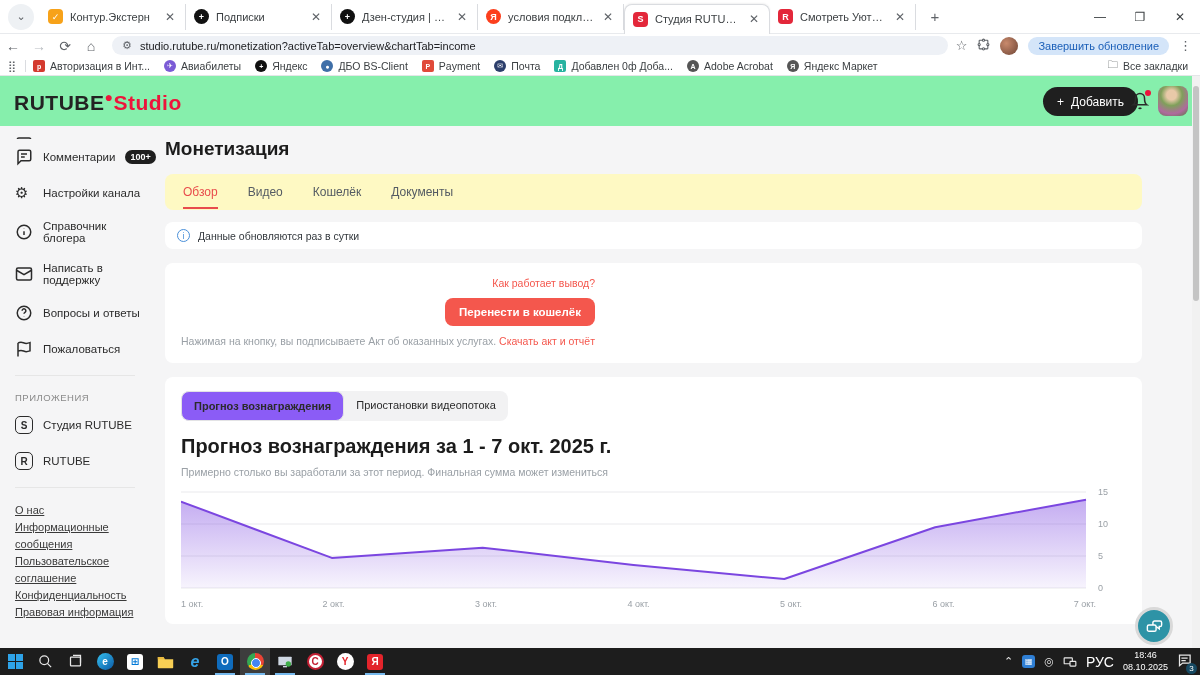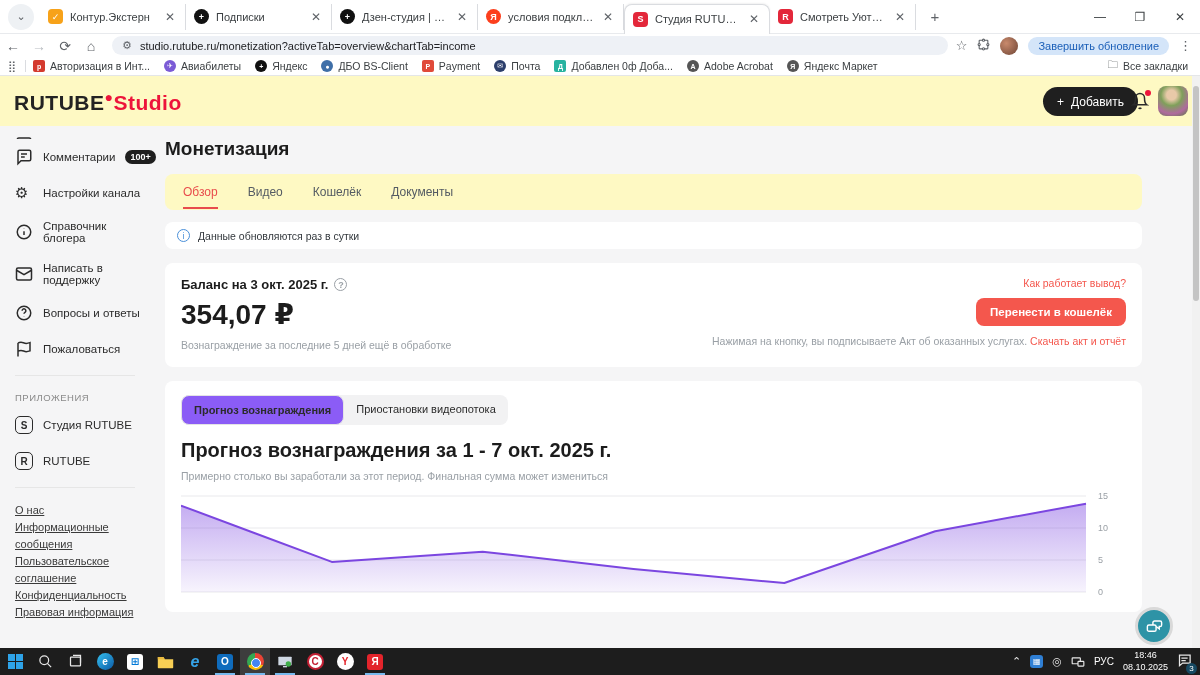--- a/index.html
+++ b/index.html
@@ -47,21 +47,21 @@
   .bm { display:flex; align-items:center; gap:5px; padding:0 7px; white-space:nowrap; }
   .bm-ic { width:12px; height:12px; border-radius:50%; display:flex; align-items:center;
     justify-content:center; color:#fff; font-size:7px; font-weight:bold; flex:0 0 12px; }
   .bm-ic.sq { border-radius:2px; }
   .apps-grid { color:#5f6368; font-size:11px; padding:0 8px; letter-spacing:1px; }
   .bm-div { width:1px; height:12px; background:#dadce0; }
   .all-bm { margin-left:auto; display:flex; gap:5px; align-items:center; padding-right:12px; color:#3c4043; }
 
   
   #page { position:absolute; left:0; top:76px; width:1200px; height:572px; background:#f5f5f6; overflow:hidden; }
-  #page-header { position:absolute; left:0; top:0; width:1200px; height:50px; background:#fef9c3; }
+  #page-header { position:absolute; left:0; top:0; width:1200px; height:50px; background:#86efac; }
   .logo { position:absolute; left:14px; top:13px; font-size:21px; font-weight:bold; letter-spacing:.5px; }
   .logo .lr { color:#232323; } .logo .dot { color:#ed143b; font-size:14px; vertical-align:super; }
   .logo .ls { color:#ed143b; font-weight:600; }
   .add-btn { position:absolute; left:1043px; top:11px; height:29px; background:#1f1f1f; color:#fff;
     border:none; border-radius:15px; font-size:12px; padding:0 14px; display:flex; align-items:center; gap:7px; }
   .bell { position:absolute; left:1131px; top:16px; width:20px; height:20px; color:#2b2b2b; }
   .bell .dot { position:absolute; right:0; top:-2px; width:6px; height:6px; background:#ed143b; border-radius:50%; }
   .avatar-lg { position:absolute; left:1158px; top:10px; width:30px; height:30px; border-radius:8px;
     background:radial-gradient(circle at 45% 30%, #e8c9a8 18%, #7fa05a 40%, #b06a9e 70%, #5a7a42 100%); }
 
@@ -131,21 +131,21 @@
   .circle-ic { width:17px; height:17px; border-radius:50%; display:flex; align-items:center;
     justify-content:center; font-size:10px; font-weight:bold; }
   .sq-ic { width:16px; height:16px; border-radius:3px; display:flex; align-items:center;
     justify-content:center; font-size:10px; font-weight:bold; }
   .chrome-ball { width:17px; height:17px; border-radius:50%; position:relative;
     background:conic-gradient(#ea4335 0 33%, #fbbc05 33% 66%, #34a853 66% 100%); }
   .chrome-ball::after { content:""; position:absolute; left:4.5px; top:4.5px; width:8px; height:8px;
     border-radius:50%; background:#4285f4; border:1.5px solid #fff; }
   .tray { margin-left:auto; display:flex; align-items:center; gap:9px; padding-right:8px; }
   .tray-ic { color:#e8e8e8; font-size:11px; display:flex; align-items:center; }
-  .lang { font-size:10px; color:#fff; }
+  .lang { font-size:14px; color:#fff; }
   .clock { text-align:center; font-size:9px; line-height:1.25; color:#fff; }
   .notif { position:relative; }
   .notif .badge { position:absolute; right:-5px; bottom:-3px; background:#164962; color:#fff;
     border-radius:50%; width:11px; height:11px; font-size:8px; display:flex; align-items:center; justify-content:center; }
 </style>
 </head>
 <body>
 
 <div id="tabstrip">
   <div class="tab-search">⌄</div>
@@ -355,28 +355,20 @@
       <span class="ptab">Кошелёк</span>
       <span class="ptab">Документы</span>
     </div>
 
     <div class="notice-card">
       <span class="info-ic">i</span>
       <span>Данные обновляются раз в сутки</span>
     </div>
 
     <div class="balance-card">
-      <div>
-        <div class="bal-label">
-            <span>Баланс на 3 окт. 2025 г.</span>
-          <span class="q-ic">?</span>
-          </div>
-        <div class="bal-amount">354,07 ₽</div>
-        <div class="bal-note">Вознаграждение за последние 5 дней ещё в обработке</div>
-      </div>
       <div class="bal-right">
         <span class="red-link">Как работает вывод?</span>
         <button class="transfer-btn">Перенести в кошелёк</button>
         <div class="agree"><span>Нажимая на кнопку, вы подписываете Акт об оказанных услугах.</span>
           <span class="red-link">Скачать акт и отчёт</span></div>
       </div>
     </div>
 
     <div class="chart-card">
       <div class="toggle-group">
@@ -397,20 +389,29 @@
             <text x="917" y="103" fill="#9aa0a6" font-size="9">0</text>
             <line x1="0" x2="905" y1="68" y2="68" stroke="#e9e9ec" stroke-width="1"></line>
             <text x="917" y="71" fill="#9aa0a6" font-size="9">5</text>
             <line x1="0" x2="905" y1="36" y2="36" stroke="#e9e9ec" stroke-width="1"></line>
             <text x="917" y="39" fill="#9aa0a6" font-size="9">10</text>
             <line x1="0" x2="905" y1="4" y2="4" stroke="#e9e9ec" stroke-width="1"></line>
             <text x="917" y="7" fill="#9aa0a6" font-size="9">15</text>
             <polygon points="0,13.599999999999994 150.83333333333331,69.92 301.66666666666663,59.68 452.5,76.96 603.3333333333333,91.04 754.1666666666667,39.2 905,11.679999999999993 905,100 0,100" fill="url(#ag)"></polygon>
             <polyline points="0,13.599999999999994 150.83333333333331,69.92 301.66666666666663,59.68 452.5,76.96 603.3333333333333,91.04 754.1666666666667,39.2 905,11.679999999999993" fill="none" stroke="#7b46e0" stroke-width="2" stroke-linejoin="round"></polyline>
           </svg>
+        <div id="chart-xlabels">
+            <span style="left: 0%; transform: none;">1 окт.</span>
+            <span style="left: 16.6667%; transform: translateX(-50%);">2 окт.</span>
+            <span style="left: 33.3333%; transform: translateX(-50%);">3 окт.</span>
+            <span style="left: 50%; transform: translateX(-50%);">4 окт.</span>
+            <span style="left: 66.6667%; transform: translateX(-50%);">5 окт.</span>
+            <span style="left: 83.3333%; transform: translateX(-50%);">6 окт.</span>
+            <span style="left: 100%; transform: translateX(-100%);">7 окт.</span>
+          </div>
       </div>
     </div>
 
   </div>
 
   <div class="fab">
     <svg width="19" height="19" viewBox="0 0 24 24" fill="none" stroke="#fff" stroke-width="1.8">
         <rect x="3" y="10" width="11" height="8" rx="2"></rect>
         <path d="M10 10V7a2 2 0 0 1 2-2h7a2 2 0 0 1 2 2v3a2 2 0 0 1-2 2h-1v3l-4-3"></path>
       </svg>

